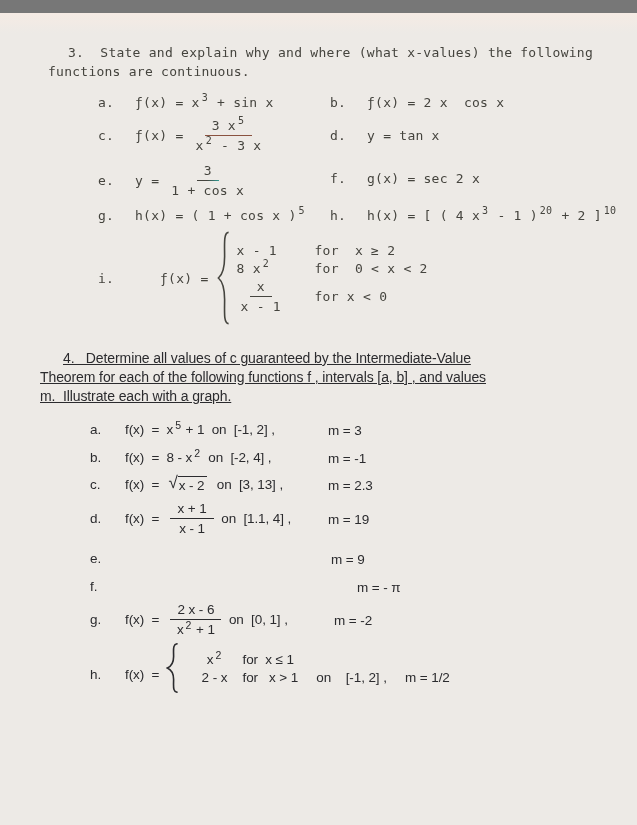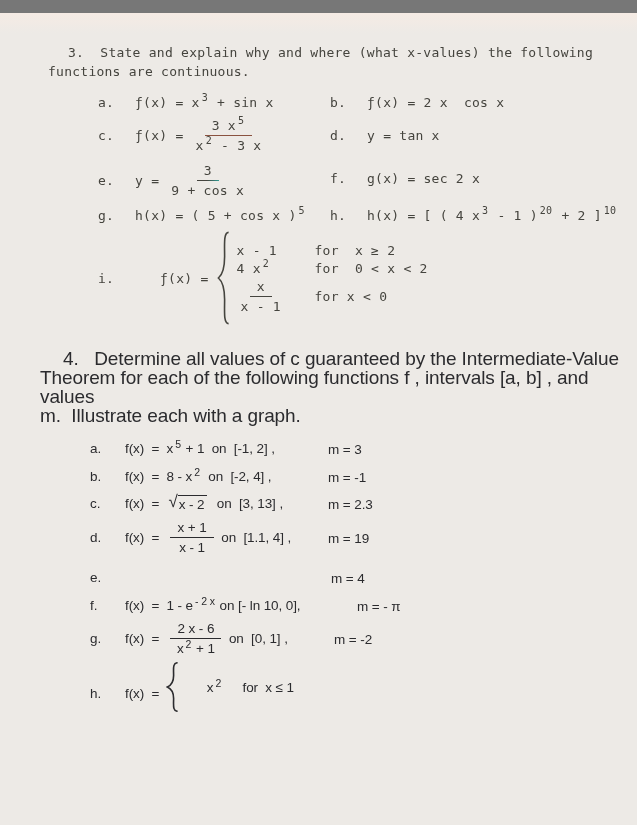--- a/index.html
+++ b/index.html
@@ -27,21 +27,21 @@
   .row-ef .p3-item:last-child{align-self:flex-start; margin-top:8px;}
   .col1{flex:0 0 232px; width:232px;}
   .p3-item{display:flex; align-items:center;}
   .p3 .ilabel{flex:0 0 37px; width:37px;}
   .p3-item-i .ilabel{flex:0 0 62px; width:62px;}
 
   
   .p4-section{font-family:"Liberation Sans", sans-serif; color:var(--print-ink,#2b2b2e);
     font-size:13.5px; letter-spacing:-.1px;}
   .p4-statement{margin:24px 10px 0 40px; text-indent:23px; white-space:pre-wrap;
-    line-height:19px; font-size:19px;}
+    line-height:19px; font-size:14px;text-decoration:underline;}
   .p4-item{position:relative; display:flex; align-items:center; padding-left:90px;}
   .p4-section .ilabel{flex:0 0 35px; width:35px;}
   .item-a{margin-top:16px;} .item-b{margin-top:13px;} .item-c{margin-top:11px;}
   .item-d{margin-top:8px;}  .item-e{margin-top:15px;} .item-f{margin-top:13px;}
   .item-g{margin-top:8px;}  .item-h{margin-top:12px;}
   .mval{position:absolute; left:328px; top:50%; transform:translateY(-50%); white-space:pre;text-align:center;}
   .item-e .mval{left:331px;}
   .item-f .mval{left:357px;}
   .item-g .mval{left:334px;}
   .item-h .mcases{transform:translateY(-6px);}
@@ -126,38 +126,38 @@
     <div class="p3-row row-ef">
       <div class="p3-item col1">
         <span class="ilabel">e.</span>
         <span class="math">
             <span class="mtxt">y = </span>
             <span class="mfrac bar-teal">
               <span class="mnum">
                 <span class="mtxt">3</span>
               </span>
               <span class="mden">
-                <span class="mtxt">9 + cos x</span>
+                <span class="mtxt">1 + cos x</span>
               </span>
             </span>
           </span>
       </div>
       <div class="p3-item">
         <span class="ilabel">f.</span>
         <span class="math">
             <span class="mtxt">g(x) = sec 2 x</span>
           </span>
       </div>
     </div>
 
     <div class="p3-row row-gh">
       <div class="p3-item col1">
         <span class="ilabel">g.</span>
         <span class="math">
-            <span class="mtxt">h(x) = ( 5 + cos x )</span>
+            <span class="mtxt">h(x) = ( 1 + cos x )</span>
             <span class="msup">5</span>
           </span>
       </div>
       <div class="p3-item">
         <span class="ilabel">h.</span>
         <span class="math">
             <span class="mtxt">h(x) = [ ( 4 x</span>
             <span class="msup">3</span>
             <span class="mtxt"> - 1 )</span>
             <span class="msup">20</span>
@@ -178,21 +178,21 @@
               </svg>
               <span class="mrows">
                 <span class="mrow">
                   <span class="mexpr">
                     <span class="mtxt">x - 1</span>
                   </span>
                   <span class="mcond">for  x ≥ 2</span>
                 </span>
                 <span class="mrow">
                   <span class="mexpr">
-                    <span class="mtxt">4 x</span>
+                    <span class="mtxt">8 x</span>
                     <span class="msup">2</span>
                   </span>
                   <span class="mcond">for  0 &lt; x &lt; 2</span>
                 </span>
                 <span class="mrow">
                   <span class="mexpr">
                     <span class="mfrac">
                       <span class="mnum">
                         <span class="mtxt">x</span>
                       </span>
@@ -258,29 +258,24 @@
             <span class="mden">
               <span class="mtxt">x - 1</span>
             </span>
           </span>
           <span class="mtxt"> on  [1.1, 4] ,</span>
         </span>
       <span class="mval">m = 19</span>
     </div>
     <div class="p4-item item-e">
       <span class="ilabel">e.</span>
-      <span class="mval">m = 4</span>
+      <span class="mval">m = 9</span>
     </div>
     <div class="p4-item item-f">
       <span class="ilabel">f.</span>
-      <span class="math">
-          <span class="mtxt">f(x)  =  1 - e</span>
-          <span class="msup">- 2 x</span>
-          <span class="mtxt"> on [- ln 10, 0],</span>
-        </span>
       <span class="mval">m = - π</span>
     </div>
     <div class="p4-item item-g">
       <span class="ilabel">g.</span>
       <span class="math">
           <span class="mtxt">f(x)  =  </span>
           <span class="mfrac">
             <span class="mnum">
               <span class="mtxt">2 x - 6</span>
             </span>
@@ -303,20 +298,26 @@
               <path d="M12.5 1.5 C7 1.5 8.2 14 8.2 27 C8.2 41 4.5 47.5 1.5 50 C4.5 52.5 8.2 59 8.2 73 C8.2 86 7 98.5 12.5 98.5" fill="none" stroke="currentColor" stroke-width="1.6" vector-effect="non-scaling-stroke"></path>
             </svg>
             <span class="mrows">
               <span class="mrow">
                 <span class="mexpr">
                   <span class="mtxt">x</span>
                   <span class="msup">2</span>
                 </span>
                 <span class="mcond">for  x ≤ 1</span>
               </span>
+              <span class="mrow">
+                <span class="mexpr">
+                  <span class="mtxt">2 - x</span>
+                </span>
+                <span class="mcond">for   x &gt; 1     on    [-1, 2] ,     m = 1/2</span>
+              </span>
             </span>
           </span>
         </span>
     </div>
   </section>
 
   <div class="bottom-edge"></div>
 </div>
 
 </body></html>

